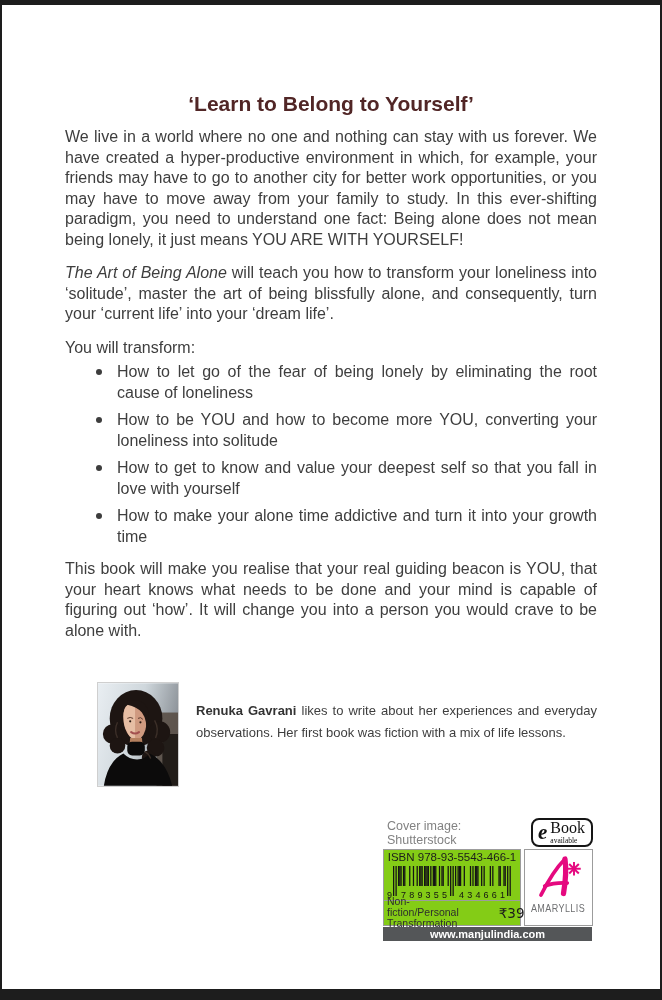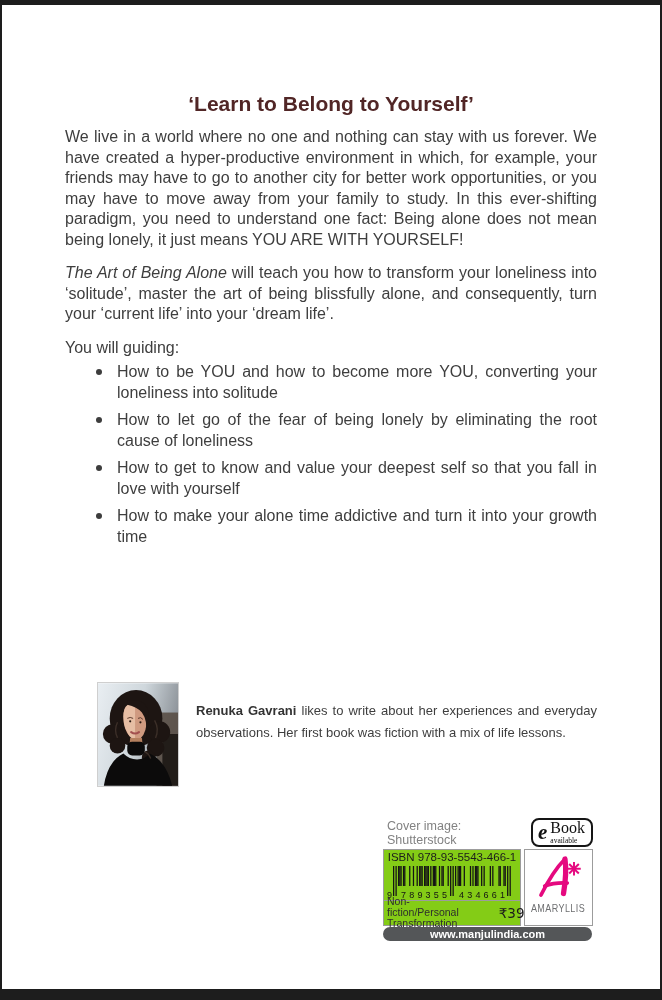--- a/index.html
+++ b/index.html
@@ -52,47 +52,48 @@
   .genre{flex:1;font-size:10.5px;line-height:11px;color:#2e2e2e;}
   .price{font-size:13.5px;color:#1c1c1c;font-family:"DejaVu Sans",sans-serif;padding-right:2px;margin-left:40px;}
 
   .ambox{width:88px;height:77px;border:1px solid #9c9c9c;background:#fff;box-sizing:border-box;
     display:flex;flex-direction:column;align-items:center;}
   .alogo{margin-top:2px;width:48px;height:50px;}
   .amname{margin-top:0;font-size:11px;color:#6e6f71;transform:scaleX(.82);transform-origin:center;
     white-space:nowrap;letter-spacing:.5px;}
 
   .webbar{margin-top:1px;width:209px;height:14px;background:#545658;color:#fff;
-    font-size:11px;font-weight:700;text-align:center;line-height:14px;border-radius:7px;}
+    font-size:11px;font-weight:700;text-align:center;line-height:14px;}
 </style>
 </head>
 <body>
 
 <div class="cover">
   <div class="fr t"></div>
   <div class="fr b"></div>
   <div class="fr l"></div>
   <div class="fr r"></div>
 
   <div class="content">
     <h1 class="title">‘Learn to Belong to Yourself’</h1>
 
     <p class="para">We live in a world where no one and nothing can stay with us forever. We have created a hyper-productive environment in which, for example, your friends may have to go to another city for better work opportunities, or you may have to move away from your family to study. In this ever-shifting paradigm, you need to understand one fact: Being alone does not mean being lonely, it just means YOU ARE WITH YOURSELF!</p>
 
     <p class="para"><span class="book-title">The Art of Being Alone</span><span> will teach you how to transform your loneliness into ‘solitude’, master the art of being blissfully alone, and consequently, turn your ‘current life’ into your ‘dream life’.</span></p>
 
-    <p class="para discover">You will guiding:</p>
+    <p class="para discover">You will transform:</p>
 
     <ul class="bullets">
+      <li><span class="dot"></span><span>How to let go of the fear of being lonely by eliminating the root cause of loneliness</span></li>
       <li><span class="dot"></span><span>How to be YOU and how to become more YOU, converting your loneliness into solitude</span></li>
-      <li><span class="dot"></span><span>How to let go of the fear of being lonely by eliminating the root cause of loneliness</span></li>
       <li><span class="dot"></span><span>How to get to know and value your deepest self so that you fall in love with yourself</span></li>
       <li><span class="dot"></span><span>How to make your alone time addictive and turn it into your growth time</span></li>
     </ul>
 
+    <p class="para closing">This book will make you realise that your real guiding beacon is YOU, that your heart knows what needs to be done and your mind is capable of figuring out ‘how’. It will change you into a person you would crave to be alone with.</p>
   </div>
 
   <div class="author">
     <svg class="author-photo" viewBox="0 0 82 105" aria-hidden="true">
       <defs>
         <linearGradient id="pbg" x1="0" y1="0" x2="1" y2="0.3">
           <stop offset="0" stop-color="#e9eef2"></stop>
             <stop offset="0.55" stop-color="#cfd7dc"></stop>
             <stop offset="1" stop-color="#8d9399"></stop>
         </linearGradient>

